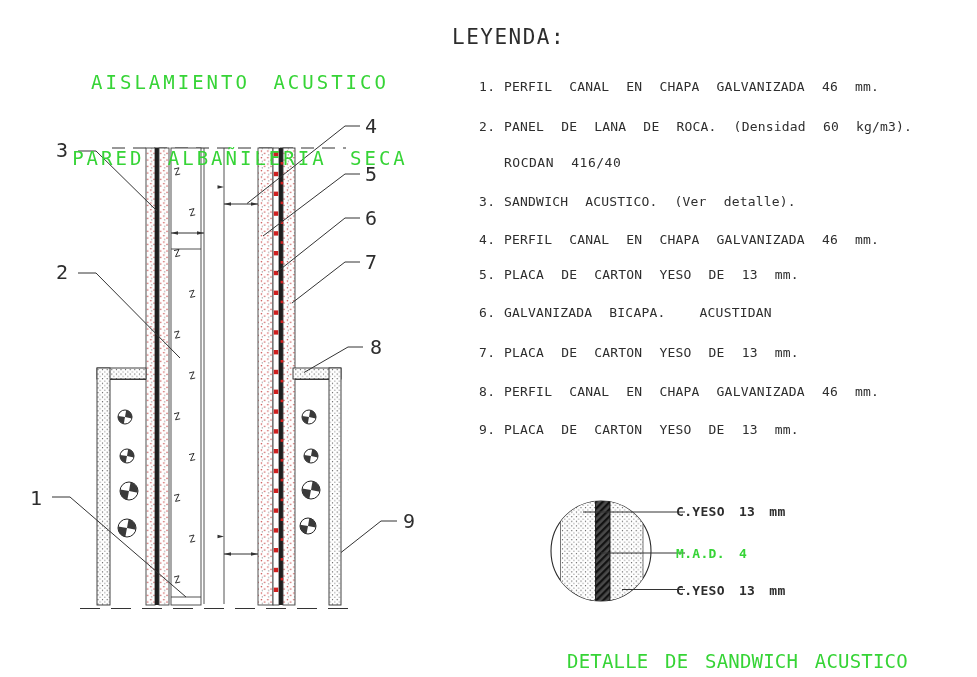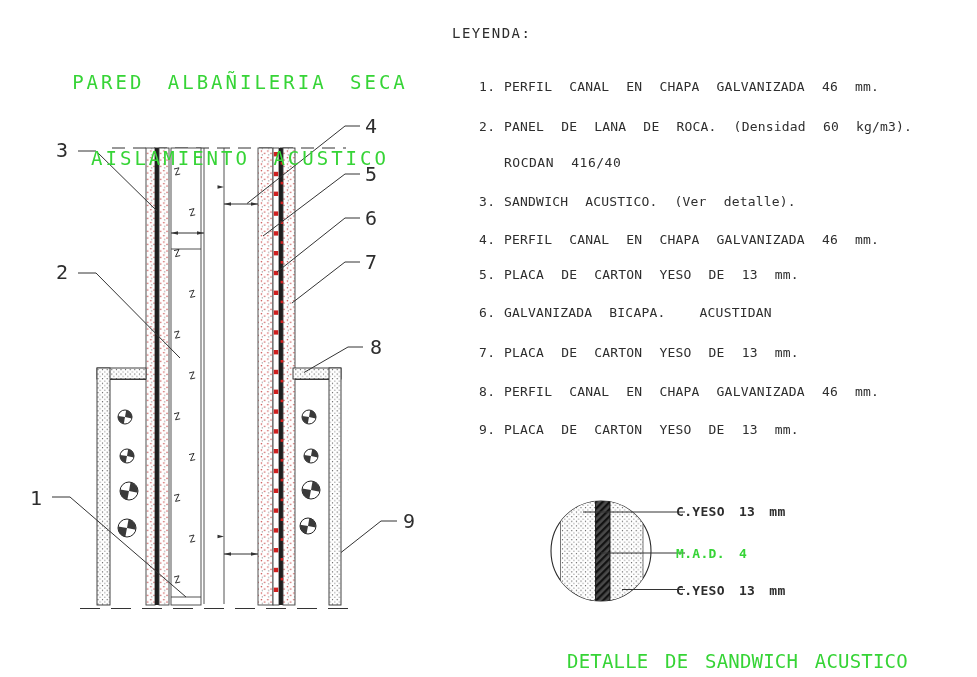--- a/index.html
+++ b/index.html
@@ -4,21 +4,21 @@
 <style>
   html,body{margin:0;padding:0;background:#ffffff;}
   body{width:977px;height:677px;position:relative;overflow:hidden;
        font-family:"DejaVu Sans Mono",monospace;color:#2e2e2e;}
   svg.sheet{position:absolute;left:0;top:0;}
   
   .title{position:absolute;left:52px;top:27px;width:376px;text-align:center;
          color:#36d436;font-size:19px;letter-spacing:3px;word-spacing:9px;white-space:pre;}
   .title div{height:32px;}
   
-  .leg-heading{position:absolute;left:452px;top:25px;font-size:14px;letter-spacing:1.5px;color:#2d2d2d;white-space:pre;}
+  .leg-heading{position:absolute;left:452px;top:25px;font-size:21px;letter-spacing:1.5px;color:#2d2d2d;white-space:pre;}
   .leg-row{position:absolute;left:479px;display:flex;white-space:pre;}
   .leg-num{width:25px;font-size:13px;letter-spacing:.5px;}
   .leg-text{font-size:13px;letter-spacing:.2px;word-spacing:9px;text-align:right;}
   .leg-sub{position:absolute;left:504px;font-size:13px;letter-spacing:.5px;word-spacing:9px;white-space:pre;}
   
   .callout{position:absolute;font-size:20px;color:#2d2d2d;transform:translate(-50%,-50%);}
   .co1{left:36px;top:498px;} .co2{left:62px;top:272px;} .co3{left:62px;top:150px;}
   .co4{left:371px;top:126px;} .co5{left:371px;top:174px;} .co6{left:371px;top:218px;}
   .co7{left:371px;top:262px;} .co8{left:376px;top:347px;} .co9{left:409px;top:521px;}
   
@@ -215,22 +215,22 @@
       <line x1="560.5" y1="498" x2="560.5" y2="604" stroke="#555" stroke-width="0.8"></line>
       <line x1="643" y1="498" x2="643" y2="604" stroke="#555" stroke-width="0.8"></line>
     </g>
     <line x1="583" y1="512" x2="685" y2="512" stroke="#333" stroke-width="1"></line>
     <line x1="601" y1="553" x2="685" y2="553" stroke="#333" stroke-width="1"></line>
     <line x1="622" y1="589.5" x2="685" y2="589.5" stroke="#333" stroke-width="1"></line>
   </g>
 </svg>
 
 <div class="title">
+  <div>AISLAMIENTO ACUSTICO</div>
   <div>PARED ALBAÑILERIA SECA</div>
-  <div>AISLAMIENTO ACUSTICO</div>
 </div>
 
 <div class="leg-heading">LEYENDA:</div>
 
 <div class="leg-row" style="top:79px">
   <span class="leg-num">1.</span>
   <span class="leg-text">PERFIL CANAL EN CHAPA GALVANIZADA 46 mm.</span>
 </div>
 <div class="leg-row" style="top:119px">
   <span class="leg-num">2.</span>

